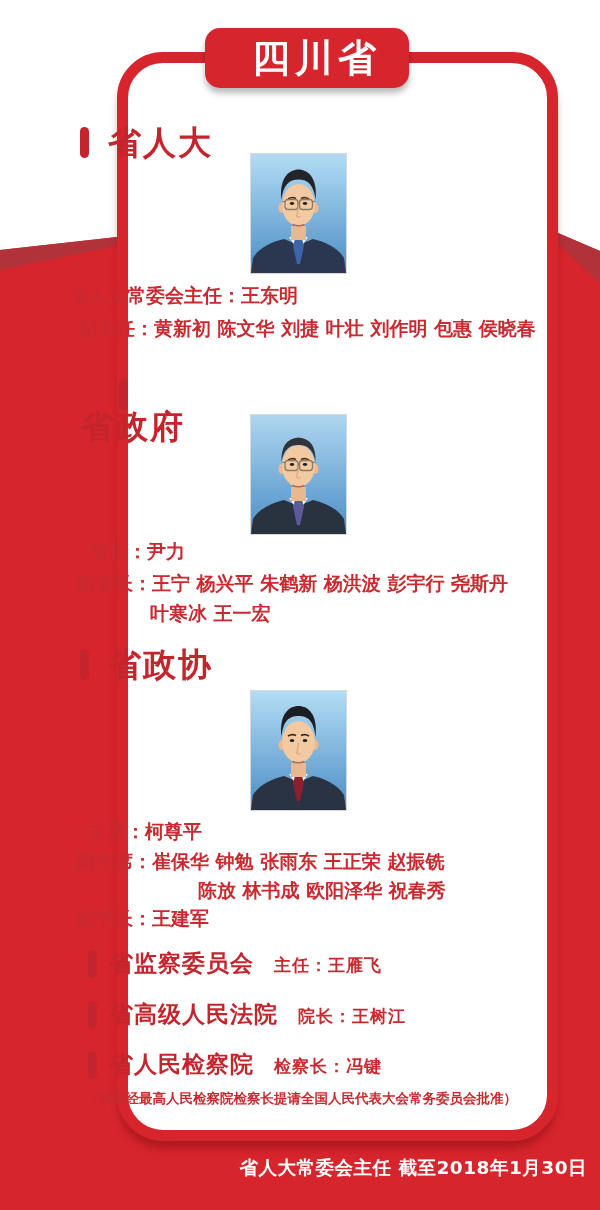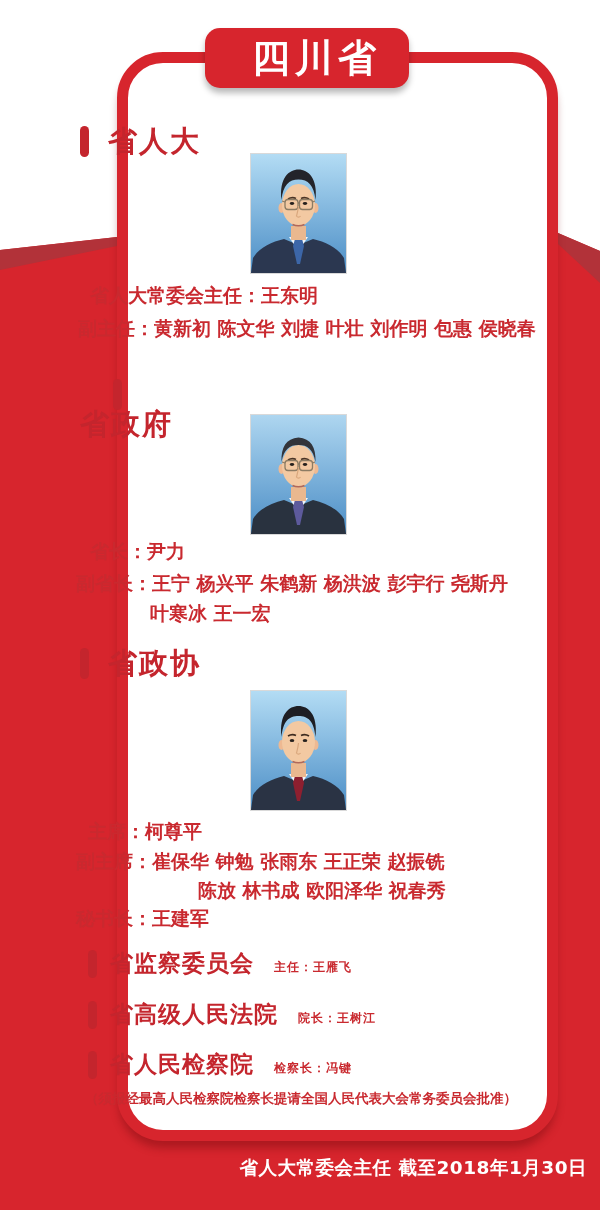--- a/index.html
+++ b/index.html
@@ -29,31 +29,31 @@
   
   .banner{
     position:absolute;left:205px;top:28px;width:190px;height:60px;background:#d7252d;
     border-radius:15px;display:flex;align-items:center;justify-content:center;
     box-shadow:0 5px 6px rgba(0,0,0,.28);z-index:5;padding-left:14px;
   }
   .banner .banner-text{color:#ffffff;font-size:38px;letter-spacing:5px;padding-left:5px;}
   
   .sec-heading{position:absolute;display:flex;align-items:center;color:#c4252d;z-index:2;}
   .sec-heading .bar{width:9px;height:31px;border-radius:4.5px;background:#c4252d;margin-right:19px;}
-  .sec-heading .txt{font-size:29px;letter-spacing:2px;line-height:1;}
+  .sec-heading .txt{font-size:33px;letter-spacing:2px;line-height:1;}
   
   .line{position:absolute;color:#c9292f;font-size:19px;white-space:nowrap;z-index:2;line-height:22px;}
   
   .photo{position:absolute;width:95px;height:119px;z-index:2;border:1px solid #d9d9d9;box-sizing:content-box;}
   .photo svg{display:block;width:95px;height:119px;}
   
   .compact-row{position:absolute;display:flex;align-items:baseline;z-index:2;padding-left:8px;}
   .compact-row .bar{width:9px;height:28px;border-radius:4.5px;background:#c4252d;margin-right:13px;align-self:center;}
   .compact-heading{font-size:23px;color:#c4252d;letter-spacing:1px;white-space:nowrap;}
-  .compact-role{font-size:12px;color:#c9292f;margin-left:20px;letter-spacing:1px;white-space:nowrap;}
+  .compact-role{font-size:17px;color:#c9292f;margin-left:20px;letter-spacing:1px;white-space:nowrap;}
   .note{position:absolute;left:85px;top:1090px;font-size:13.5px;color:#c9292f;white-space:nowrap;z-index:2;}
   .footer{position:absolute;right:13px;top:1155px;color:#ffffff;font-size:18.5px;letter-spacing:.5px;z-index:3;white-space:nowrap;}
 </style>
 </head>
 <body>
 
 <div class="stage">
 
   <div class="bg-main"></div>
   <div class="fold-left"></div>
@@ -94,21 +94,21 @@
         <rect x="34" y="45.5" width="13" height="10" rx="3"></rect>
         <rect x="48.5" y="45.5" width="13" height="10" rx="3"></rect>
         <path d="M47,49 h1.5"></path>
           <path d="M34,48 L31,47"></path>
           <path d="M61.5,48 L64,47"></path>
       </g>
       <path d="M47.5,52 C47,57 46,60 45.5,62 C46.5,63.5 48.5,63.5 49.5,62" stroke="#d9a77d" stroke-width="1.2" fill="none"></path>
       <path d="M41.5,70.5 Q47.5,73 53.5,70.5" stroke="#b0695a" stroke-width="1.6" fill="none"></path>
     </svg>
   </div>
-  <div class="line" style="left:90px;top:284px;">省人大常委会主任：王东明</div>
+  <div class="line" style="left:70px;top:284px;">省人大常委会主任：王东明</div>
   <div class="line" style="left:78px;top:317px;">副主任：黄新初 陈文华 刘捷 叶壮 刘作明 包惠 侯晓春</div>
 
   <div class="sec-heading" style="left:80px;top:379px;flex-direction:column;">
     <span class="bar"></span>
     <span class="txt">省政府</span>
   </div>
   <div class="photo" style="left:250px;top:414px;">
     <svg viewBox="0 0 95 119">
       <defs>
         <linearGradient id="bg2" x1="0" y1="0" x2="0" y2="1">

